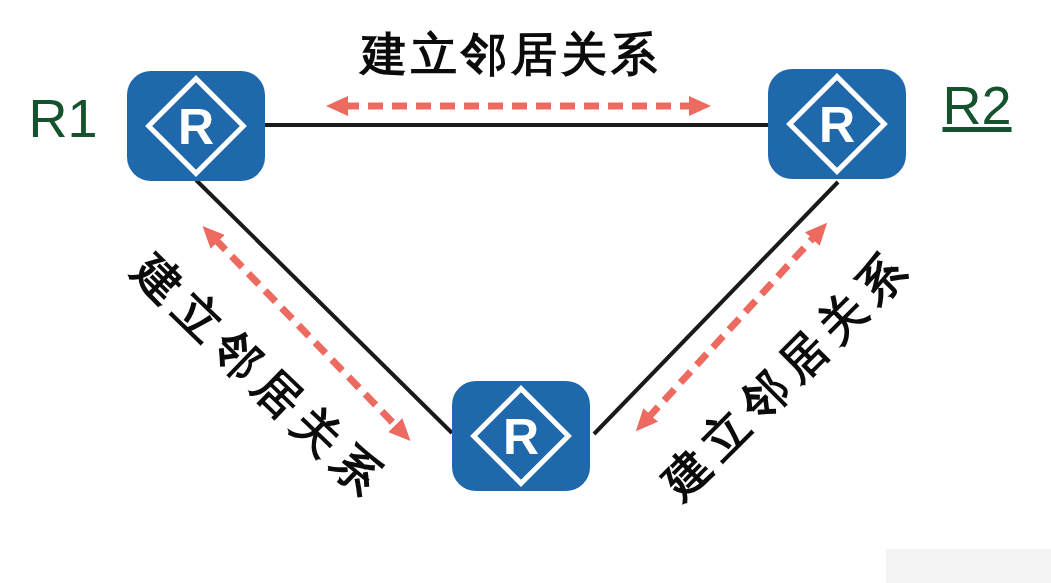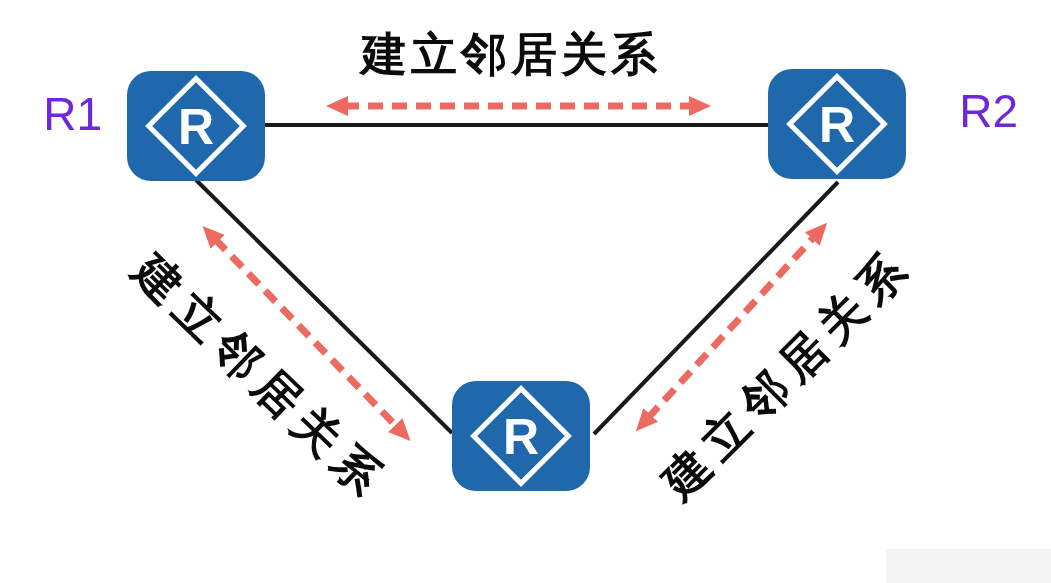--- a/index.html
+++ b/index.html
@@ -25,25 +25,25 @@
     transform:translate(-50%,-50%) rotate(45deg);
   }
   .rletter{
     position:absolute;left:0;top:0;width:100%;height:100%;
     display:flex;align-items:center;justify-content:center;
     color:#ffffff;font-size:50px;font-weight:bold;line-height:1;
     padding-top:2px;box-sizing:border-box;
   }
   .node-label{
     position:absolute;
-    color:#6d28d9;font-size:46px;font-weight:400;line-height:1;
-    text-align:right;
+    color:#14532d;font-size:54px;font-weight:400;line-height:1;
+    text-align:center;
   }
   .label-r1{left:24px;top:91px;width:78px;}
-  .label-r2{left:936px;top:88px;width:82px;}
+  .label-r2{left:936px;top:78px;width:82px;text-decoration:underline;}
   .label-r3{left:482px;top:501px;width:84px;}
   .link-label{
     position:absolute;
     color:#0b0b0b;font-size:46px;font-weight:bold;line-height:56px;
     letter-spacing:6px;white-space:nowrap;
     width:400px;height:56px;text-align:center;
   }
   .link-label-top{left:311px;top:26px;letter-spacing:4px;}
   .link-label-left{left:61px;top:349px;transform:rotate(44deg);letter-spacing:9px;}
   .link-label-right{left:587px;top:345px;transform:rotate(-45deg);letter-spacing:9px;}

